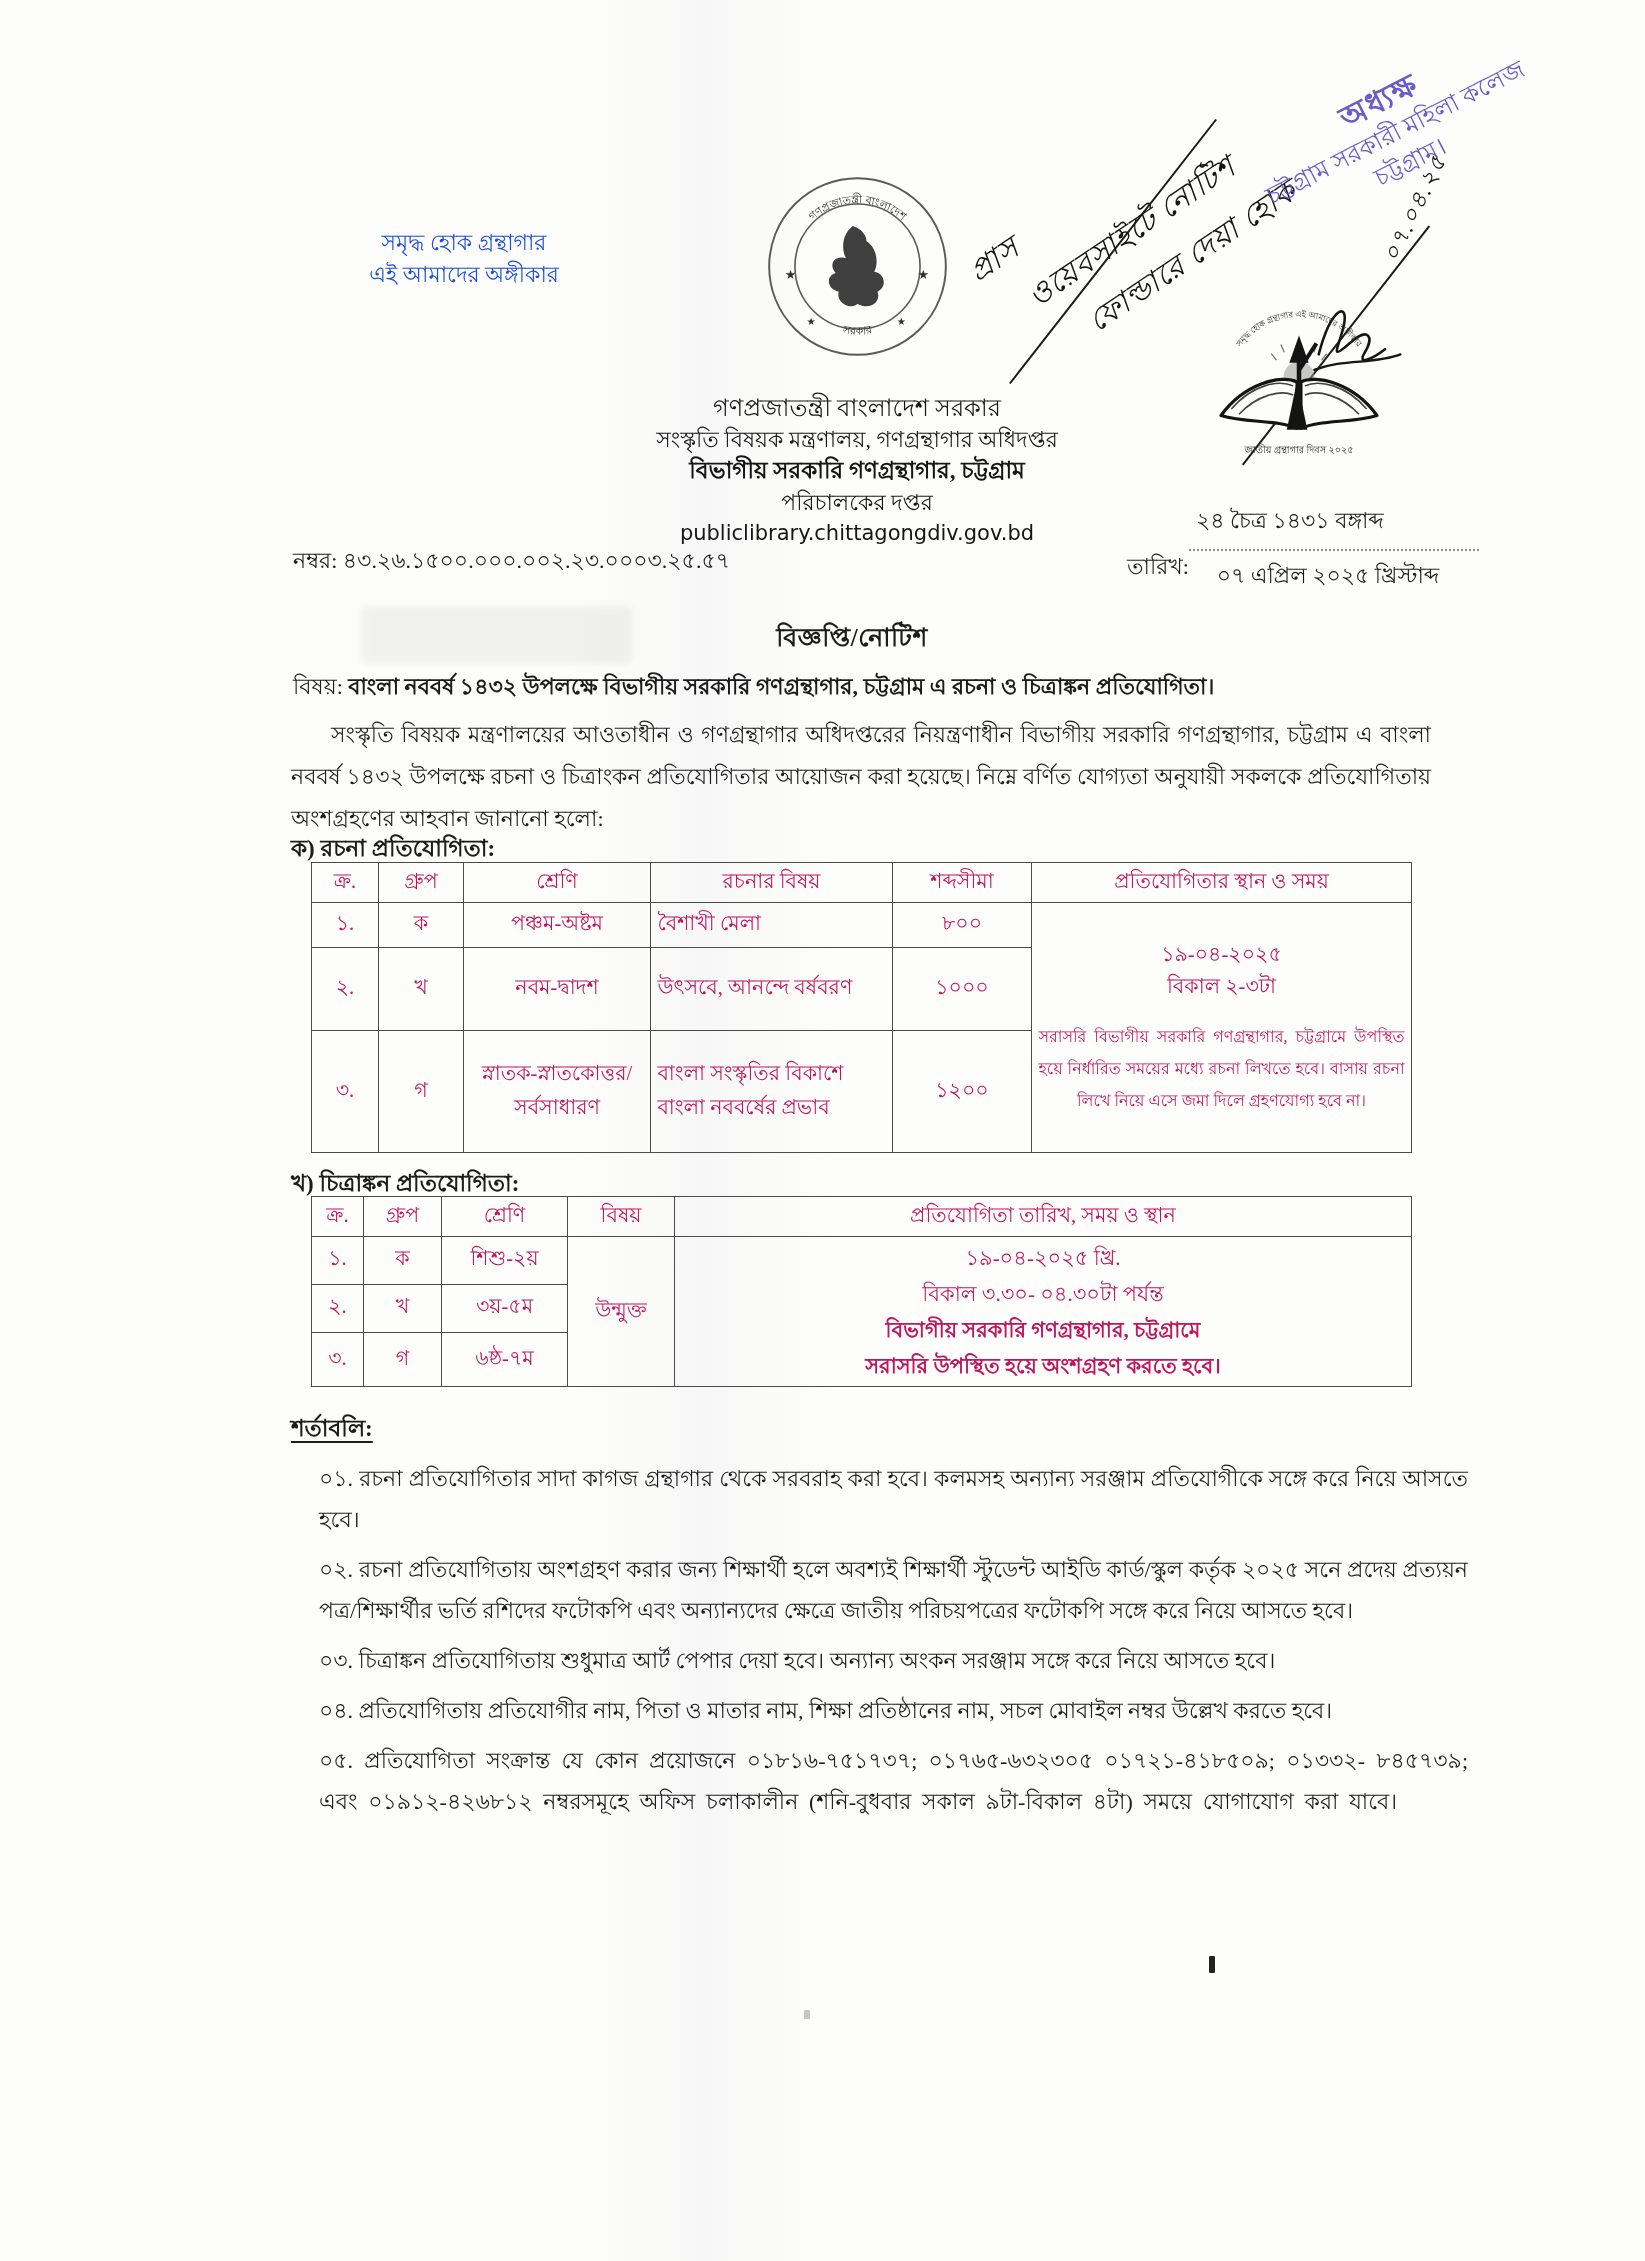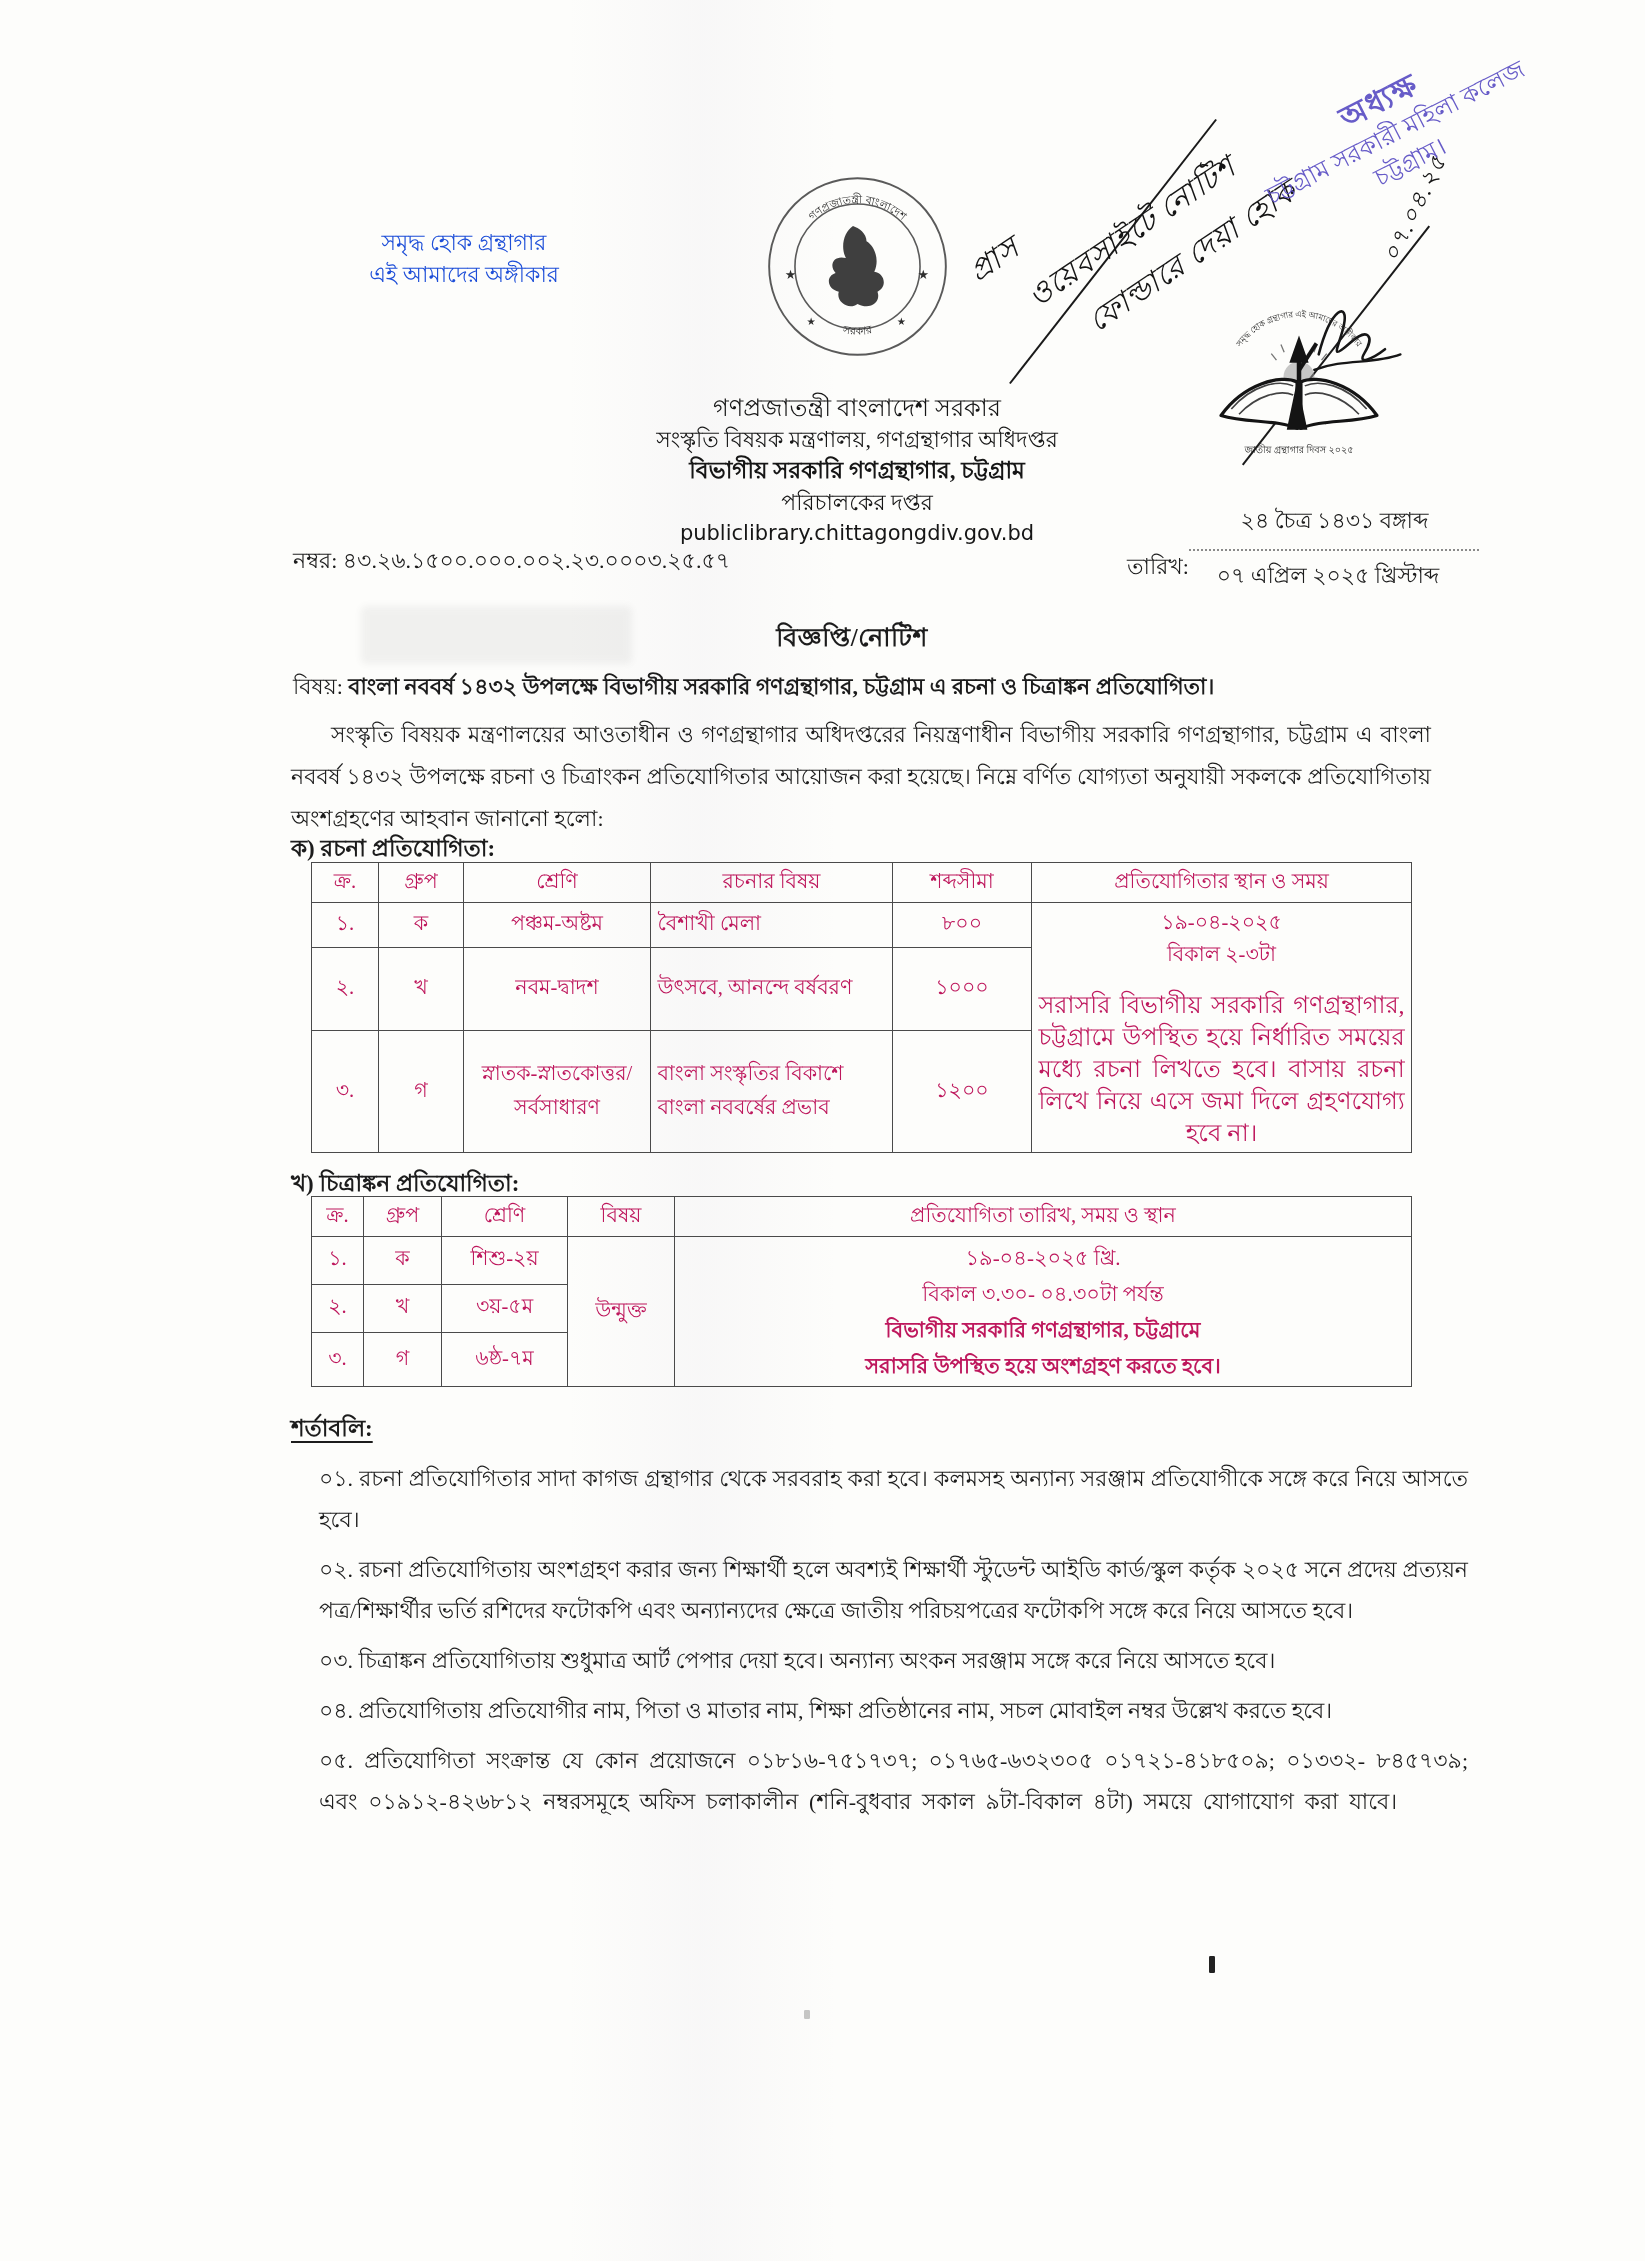--- a/index.html
+++ b/index.html
@@ -46,21 +46,21 @@
   .stamp .s1{font-size:31px;font-weight:bold;letter-spacing:1.9px;line-height:37px;}
   .stamp .s2{font-size:24.5px;line-height:34px;}
   .stamp .s3{font-size:24.5px;line-height:31px;}
 
   
   .nld-logo{position:absolute;left:1212px;top:298px;width:174px;height:168px;}
 
   
   .ref-line{position:absolute;left:293px;top:543px;font-size:22px;}
   .date-label{position:absolute;left:1127px;top:549px;font-size:22px;}
-  .date-bn{position:absolute;left:1196px;top:503px;width:277px;text-align:center;font-size:22px;}
+  .date-bn{position:absolute;left:1196px;top:503px;width:277px;text-align:left;font-size:22px;}
   .date-dots{position:absolute;left:1189px;top:549px;width:290px;border-bottom:2.6px dotted #8a8a8a;}
   .date-en{position:absolute;left:1183px;top:558px;width:290px;text-align:center;font-size:22px;}
 
   
   .notice-title{position:absolute;left:293px;top:618px;width:1118px;text-align:center;
     font-size:25px;font-weight:bold;letter-spacing:0.6px;}
   .ghost{position:absolute;left:361px;top:606px;width:271px;height:58px;background:#555;opacity:.07;
     filter:blur(3.9px);border-radius:5.2px;}
   .subject-line{position:absolute;left:293px;top:669px;width:1147px;font-size:22px;line-height:35px;}
   .subject-line b{font-weight:bold;}
@@ -77,21 +77,21 @@
   
   table.doc{border-collapse:collapse;table-layout:fixed;position:absolute;
     font-size:20.6px;color:#be185d;}
   table.doc td,table.doc th{border:1.3px solid #4a4a4a;padding:2.6px 6.4px;vertical-align:middle;
     text-align:center;font-weight:normal;overflow:hidden;}
   table.doc{border:1.9px solid #3f3f3f;}
   .tbl-a{left:311px;top:862px;width:1100px;}
   .tbl-b{left:311px;top:1196px;width:1100px;}
   .cell-left{text-align:left !important;}
   .v-date,.v-time{text-align:center;font-size:20.6px;line-height:32px;}
-  .v-note{text-align:justify;text-align-last:center;font-size:24px;line-height:32px;margin-top:19px;}
+  .v-note{text-align:justify;text-align-last:center;font-size:16px;line-height:32px;margin-top:19px;}
   .v2-line{text-align:center;font-size:21px;line-height:36px;}
   .v2-bold{font-weight:bold;}
 
   
   .terms{position:absolute;left:291px;top:1458px;width:1149px;font-size:22px;line-height:41px;
     text-align:justify;margin-left:28px;}
   .terms p{margin:0 0 9px 0;}
   .terms .t5{word-spacing:5.2px;}
 </style>
 </head>

